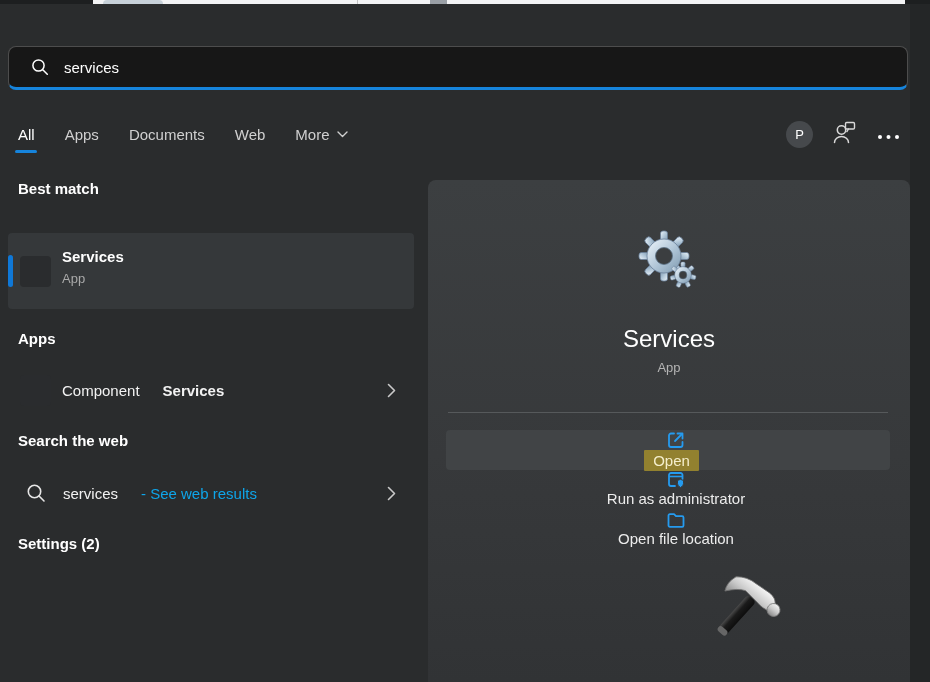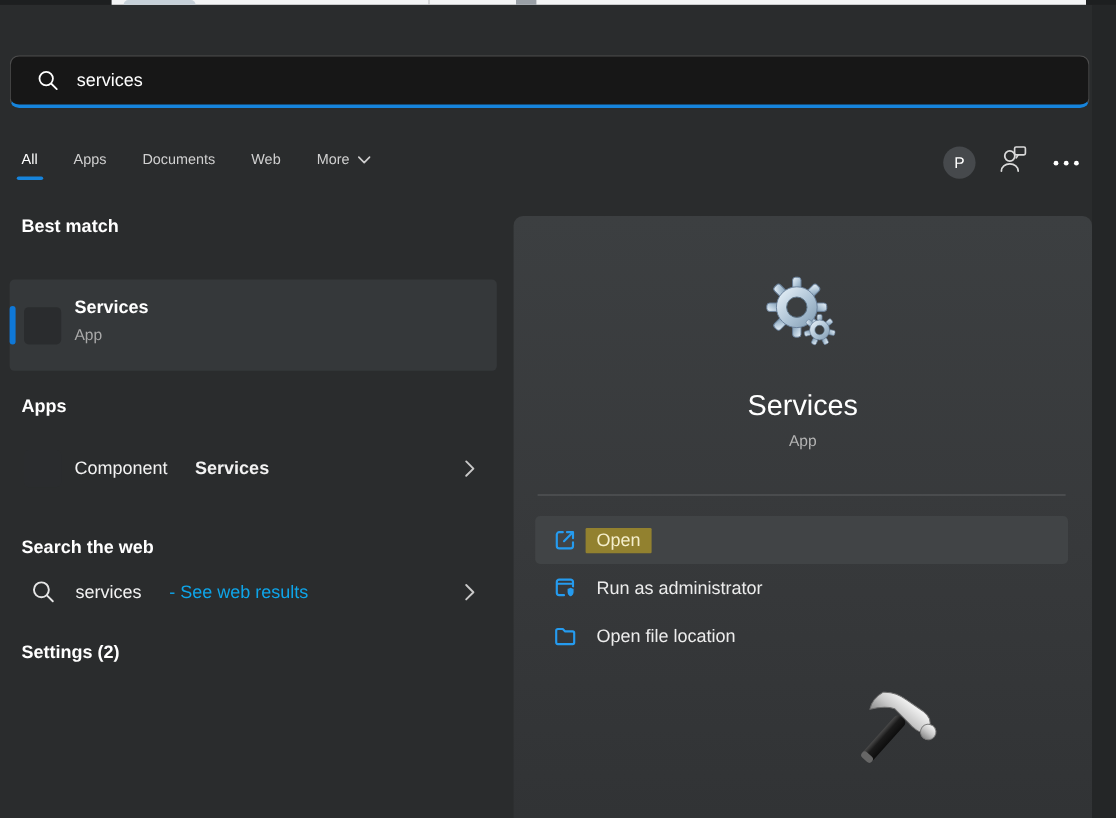--- a/index.html
+++ b/index.html
@@ -19,21 +19,21 @@
   
   .search-box { position:absolute; left:8px; top:46px; width:900px; height:44px;
     background:#171717; border:1px solid #4d4d4d; border-bottom:3px solid #1684dc;
     border-radius:8px; display:flex; align-items:center; }
   .search-box input { background:transparent; border:none; outline:none; color:#ffffff;
     font-size:15px; font-family:"Liberation Sans", sans-serif; flex:1; }
   .search-glyph { margin:0 14px 0 22px; display:flex; }
 
   
   .tabs { position:absolute; top:126px; left:18px; display:flex; gap:30px; }
-  .tab { position:relative; font-size:12px; color:#d0d0d0; padding-bottom:10px; cursor:default; display:flex; align-items:center; }
+  .tab { position:relative; font-size:15px; color:#d0d0d0; padding-bottom:10px; cursor:default; display:flex; align-items:center; }
   .tab.active { color:#ffffff; }
   .tab-underline { position:absolute; left:50%; transform:translateX(-50%); bottom:0; width:22px; height:3px; background:#1684dc; border-radius:2px; }
   .tab .chev-down { margin-left:7px; display:flex; }
 
   
   .top-icons { position:absolute; top:119px; right:30px; display:flex; align-items:center; gap:19px; }
   .avatar { width:27px; height:27px; border-radius:50%; background:#46494c; color:#fff;
     font-size:13px; display:flex; align-items:center; justify-content:center; }
 
   
@@ -60,21 +60,21 @@
 
   
   .preview { position:absolute; left:428px; top:180px; width:482px; height:502px;
     background:linear-gradient(180deg,#3c3f41 0%, #37393b 55%, #313335 100%);
     border-radius:8px 8px 0 0; }
   .gear-wrap { position:absolute; top:50px; left:50%; transform:translateX(-50%); }
   .pv-title { position:absolute; top:145px; width:100%; text-align:center; font-size:24px; color:#ffffff; }
   .pv-sub { position:absolute; top:180px; width:100%; text-align:center; font-size:13px; color:#b4b4b4; }
   .pv-divider { position:absolute; top:232px; left:20px; right:22px; height:1px; background:#56595b; }
   .actions { position:absolute; top:250px; left:18px; right:20px; }
-  .action-row { height:40px; display:flex; align-items:center; border-radius:4px; }
+  .action-row { height:40px; display:flex; align-items:center; border-radius:4px;flex-direction:column; }
   .action-row.selected { background:#414446; }
   .action-icon { margin-left:15px; width:20px; height:20px; flex:none; display:flex; }
   .action-label { margin-left:16px; font-size:15px; color:#ececec; }
   .hl { background:#92812f; color:#f4eecb; padding:2px 9px; border-radius:1px; margin-left:7px; }
 
   .hammer { position:absolute; left:710px; top:570px; }
 </style>
 </head>
 <body>
 
@@ -157,21 +157,21 @@
   <div class="result-row row-component">
     <div class="row-icon-box"></div>
     <div class="row-label"><span class="pre">Component</span><span class="match">Services</span></div>
     <span class="row-chevron">
       <svg width="9" height="15" viewBox="0 0 9 15">
           <polyline points="1.5,1.5 7.5,7.5 1.5,13.5" fill="none" stroke="#c9c9c9" stroke-width="1.6" stroke-linecap="round" stroke-linejoin="round"></polyline>
         </svg>
     </span>
   </div>
 
-  <div class="heading" style="top:448px">Search the web</div>
+  <div class="heading" style="top:432px">Search the web</div>
 
   <div class="result-row row-web">
     <span class="mag">
       <svg width="21" height="21" viewBox="0 0 21 21">
           <circle cx="8.5" cy="8.5" r="6.2" fill="none" stroke="#e6e6e6" stroke-width="1.6"></circle>
           <line x1="13.3" y1="13.3" x2="18" y2="18" stroke="#e6e6e6" stroke-width="1.6" stroke-linecap="round"></line>
         </svg>
     </span>
     <div class="row-label"><span class="pre">services</span><span class="dim">- See web results</span></div>
     <span class="row-chevron">

